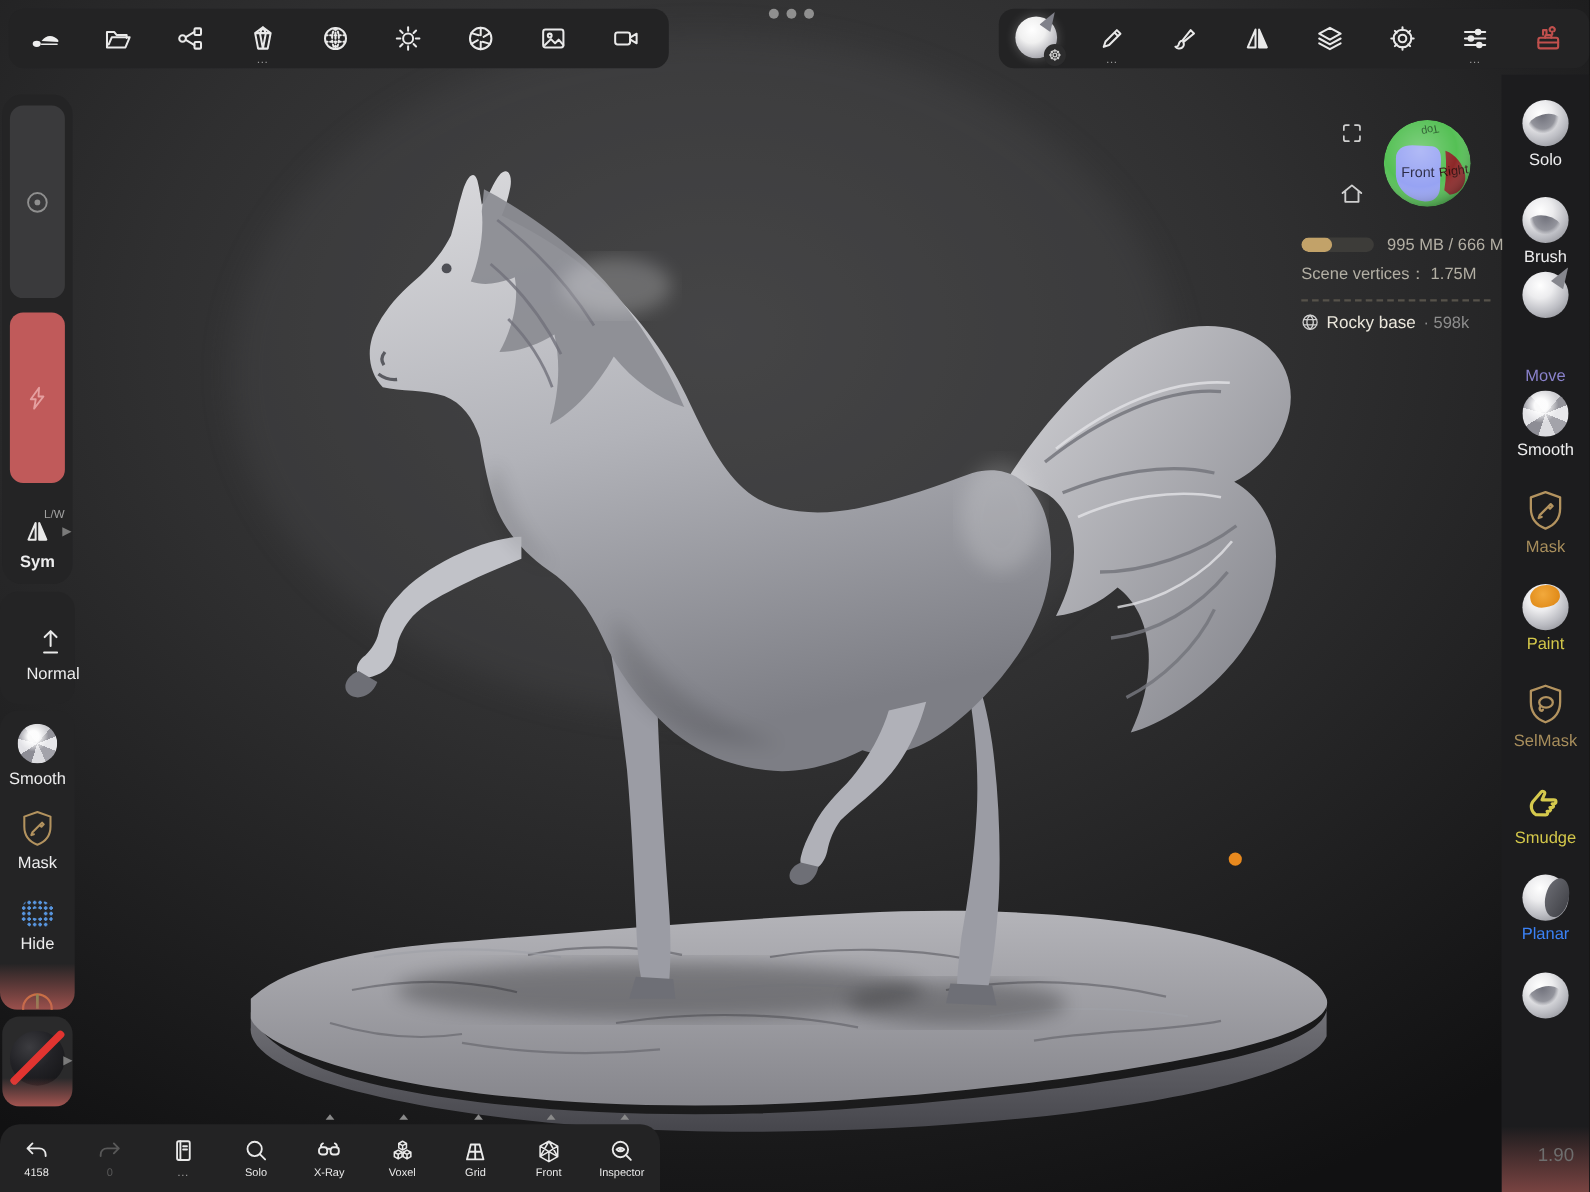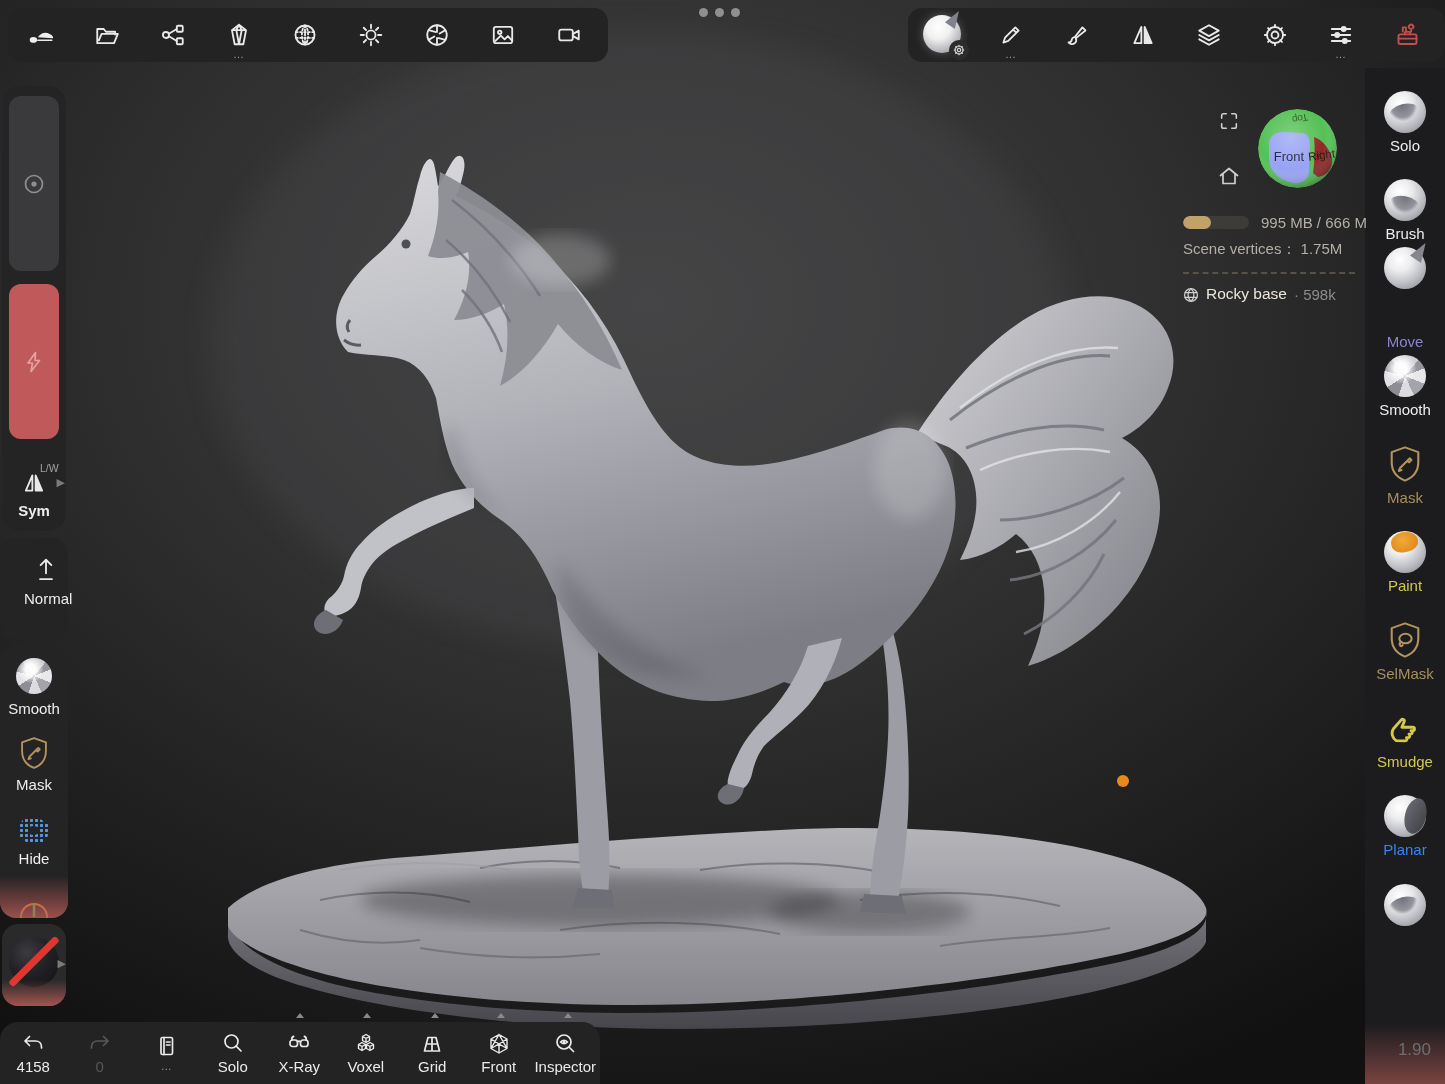--- a/index.html
+++ b/index.html
@@ -83,33 +83,33 @@
   #left-c .redglow { position:absolute; left:0; right:0; bottom:0; height:42px;
     background:linear-gradient(to bottom, rgba(190,80,80,0) 0%, rgba(195,95,90,.75) 100%); }
   #left-d { left:2px; top:924px; width:64px; height:82px; border-radius:16px; background:#2a2a2b; z-index:10; overflow:hidden; }
   #left-d .redglow { position:absolute; left:0; right:0; bottom:0; height:26px;
     background:linear-gradient(to bottom, rgba(190,80,80,0) 0%, rgba(195,95,90,.8) 100%); }
   .lcol-item { position:absolute; width:100%; display:flex; flex-direction:column; align-items:center; gap:6px; }
 
   
   #bottom-bar { left:0; top:1022px; width:600px; height:62px; background:#232324; border-radius:18px 18px 0 0; display:flex; z-index:10; }
   .bb-item { width:66.5px; display:flex; flex-direction:column; align-items:center; justify-content:center; gap:3px; cursor:pointer; }
-  .bb-item .blabel { font-size:15px; color:#e9e9e9; line-height:1; }
+  .bb-item .blabel { font-size:10px; color:#e9e9e9; line-height:1; }
   .bb-item.dim .blabel { color:#585858; }
   .caret { position:absolute; width:0; height:0; border-left:4px solid transparent; border-right:4px solid transparent; border-bottom:5px solid #8a8a8a; z-index:10; top:1013px; }
 
   
   #stats { top:214px; right:86px; width:176px; z-index:9; color:#b3afa4; font-size:15px; }
   #mem-row { display:flex; align-items:center; gap:12px; }
   #mem-bar { width:66px; height:13px; border-radius:7px; background:#3d3c39; overflow:hidden; flex:none; }
   #mem-fill { height:100%; width:42%; border-radius:7px; background:#c2a269; }
   #mem-text { white-space:nowrap; }
   #verts-row { margin-top:9px; white-space:nowrap; }
   #dash-sep { margin-top:13px; border-top:2px dashed #56524a; width:172px; }
-  #obj-row { margin-top:11px; display:flex; align-items:flex-end; gap:7px; white-space:nowrap; }
+  #obj-row { margin-top:11px; display:flex; align-items:flex-start; gap:7px; white-space:nowrap; }
   #obj-name { color:#eae6db; font-size:15.5px; }
   #obj-count { color:#8d8d8d; }
 
   
   #fullscreen-btn { top:110px; right:205px; z-index:9; cursor:pointer; }
   #home-btn { top:164px; right:204px; z-index:9; cursor:pointer; }
   #nav-sphere { top:108px; right:107px; width:81px; height:81px; z-index:9; cursor:pointer; }
 
   #zoom-label { right:14px; top:1040px; color:#6e6e6e; font-size:17px; z-index:10; }
   #touch-dot { left:1117px; top:775px; width:12px; height:12px; border-radius:50%; background:#e8891e; z-index:8; }
@@ -477,21 +477,21 @@
     <svg class="ic" width="28" height="26" viewBox="0 0 24 24">
       <path d="M10.5 5 L4.5 19 h6 Z"></path>
         <path d="M13.5 5 L19.5 19 h-6 Z" fill="#e9e9e9"></path>
     </svg>
     <span class="side-label" style="position:static;font-weight:bold;">Sym</span>
   </div>
   <span class="arrow-r abs" style="top:390px; right:1px;">▶</span>
 </div>
 
 <div id="left-b" class="abs">
-  <div class="lcol-item" style="top:18px;padding-left:24px;">
+  <div class="lcol-item" style="top:32px;padding-left:24px;">
     <svg class="ic" width="26" height="28" viewBox="0 0 24 26">
       <path d="M12 16 V4 M7 8.5 L12 3.5 17 8.5 M6.5 21.5 h11"></path>
     </svg>
     <span class="side-label" style="position:static;">Normal</span>
   </div>
 </div>
 
 <div id="left-c" class="abs">
   <div class="lcol-item" style="top:12px;">
     <div class="sph smooth-sph" style="width:36px;height:36px;"></div>

